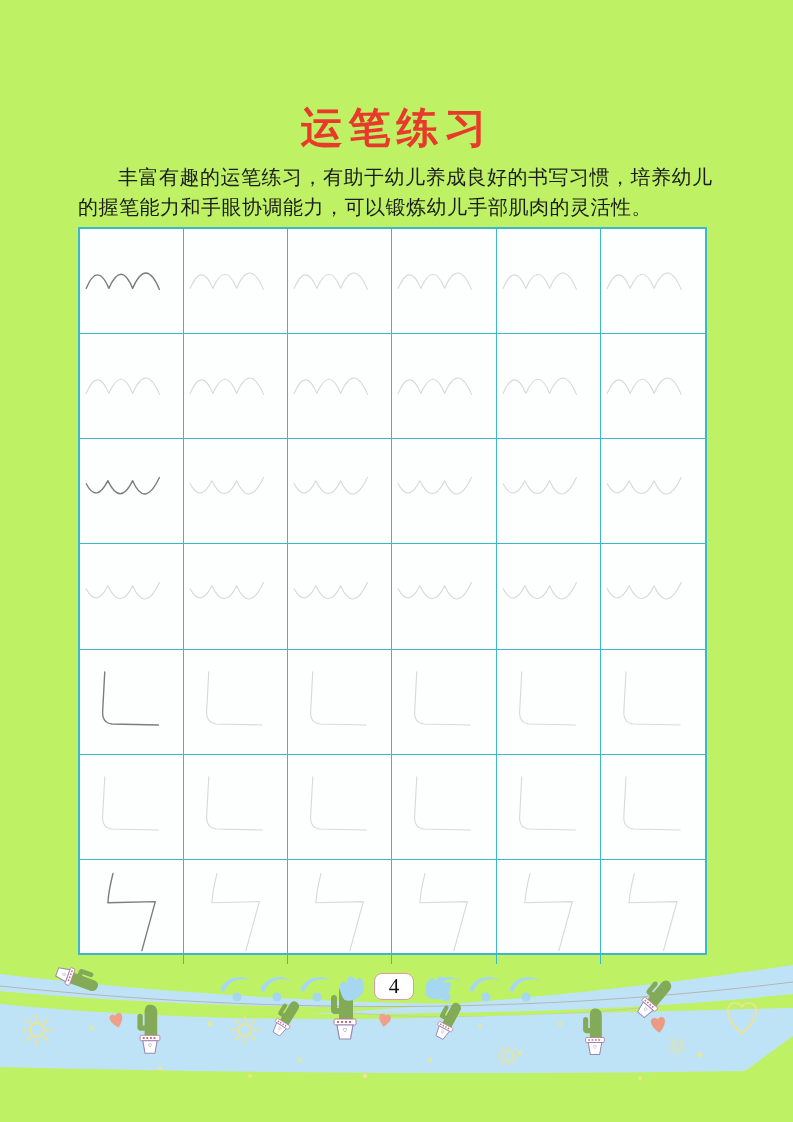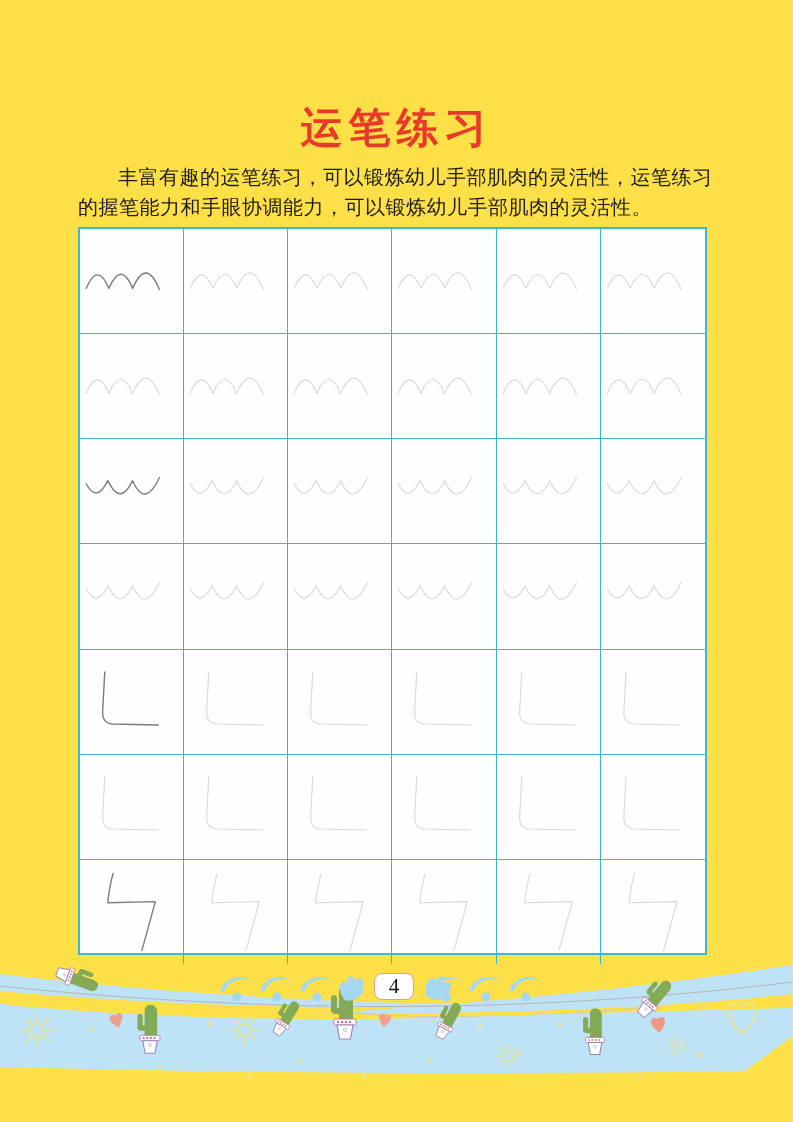--- a/index.html
+++ b/index.html
@@ -1,20 +1,20 @@
 <!DOCTYPE html>
 <html style="--grid: #3db7ce; --band: #bfe3f6; --motif: #a6d7f0; --badge: #e49a9a; --title: #e8392b;"><head>
 <meta charset="utf-8">
 <style>
   :root{
     --grid:#3db7ce; --band:#bfe3f6; --motif:#a6d7f0; --badge:#e49a9a;
     --title:#e8392b; --ink:#1b1b1b;
   }
   html,body{margin:0;padding:0;background:#ffffff;}
-  .page{position:relative;width:793px;height:1122px;background:#fde047;overflow:hidden;
+  .page{position:relative;width:793px;height:1122px;background:#bef264;overflow:hidden;
         margin:0 auto;font-family:"Liberation Serif",serif;}
   .title{position:absolute;top:100px;left:0;width:100%;text-align:center;
          font-family:"Liberation Sans",sans-serif;font-weight:bold;font-size:42px;
          letter-spacing:6px;color:var(--title);margin:0;}
   .intro{position:absolute;top:162px;left:78px;width:640px;font-size:20px;
          line-height:30px;color:var(--ink);letter-spacing:0.5px;}
   .intro .l1{text-indent:2em;}
   .grid{position:absolute;left:78px;top:227px;width:629px;height:728px;
         border:2px solid var(--grid);box-sizing:border-box;display:grid;
         grid-template-columns:repeat(6,1fr);grid-template-rows:repeat(7,1fr);
@@ -31,21 +31,21 @@
          font-size:21px;color:#111;box-sizing:border-box;}
 </style>
 </head>
 <body>
 
 <div class="page">
 
   <h1 class="title">运笔练习</h1>
 
   <div class="intro">
-    <div class="l1">丰富有趣的运笔练习，可以锻炼幼儿手部肌肉的灵活性，运笔练习</div>
+    <div class="l1">丰富有趣的运笔练习，有助于幼儿养成良好的书写习惯，培养幼儿</div>
     <div class="l2">的握笔能力和手眼协调能力，可以锻炼幼儿手部肌肉的灵活性。</div>
   </div>
 
   <div class="grid">
       <div class="cell">
         <svg viewBox="0 0 100 100" preserveAspectRatio="none">
           <path d="M6,57 Q17,31 28,57 Q40,30 51,57 Q64,27 77,58" fill="none" stroke="#7d7d7d" stroke-width="1.4" stroke-linecap="round" stroke-linejoin="round" vector-effect="non-scaling-stroke"></path>
         </svg>
       </div>
       <div class="cell">

